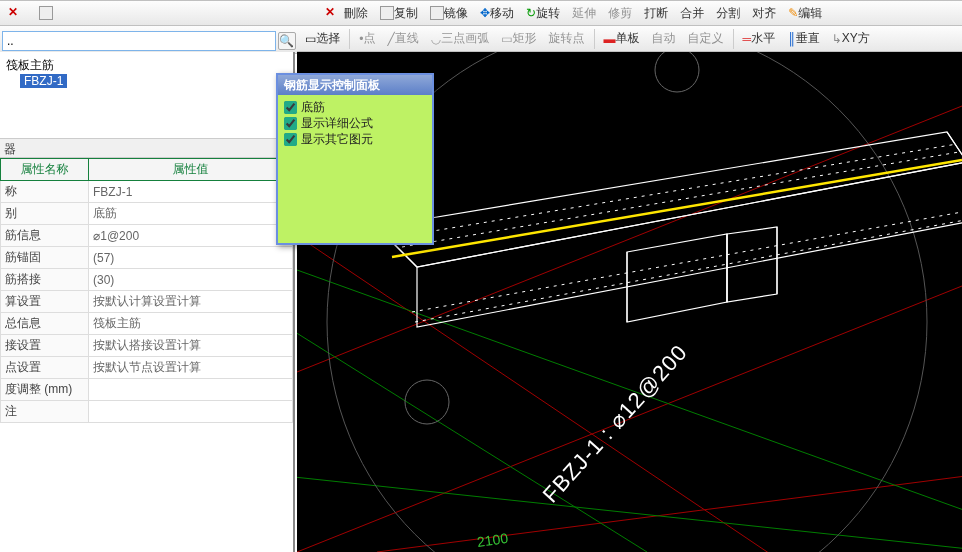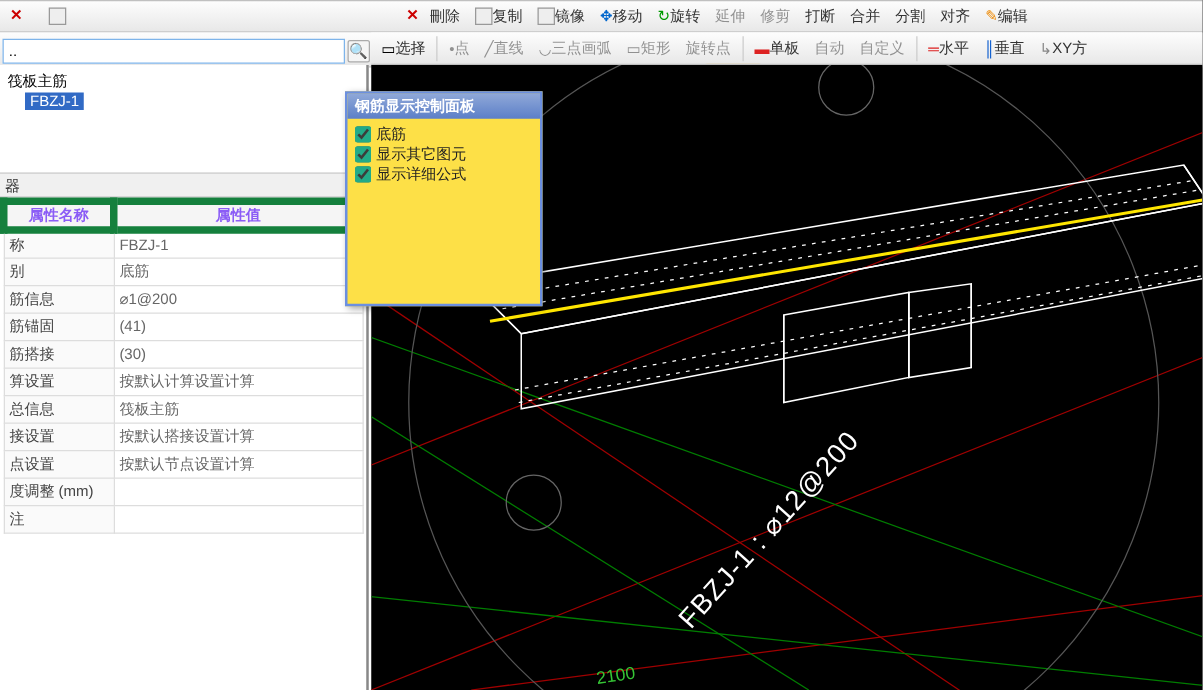--- a/index.html
+++ b/index.html
@@ -17,28 +17,28 @@
   .search-input { flex: 1; border: 1px solid #7eb4ea; height: 20px; margin: 0 2px; padding: 0 4px; }
   .mag { width: 18px; height: 18px; border: 1px solid #aaa; border-radius: 2px; background: #f5f5f5; display: flex; align-items: center; justify-content: center; margin-right: 3px; }
   
   .tree { padding: 4px 6px; height: 86px; }
   .tree-root { color: #000; line-height: 18px; }
   .tree-child { margin-left: 14px; background: #316ac5; color: #fff; padding: 0 4px; display: inline-block; }
   
   .prop-hdr { background: #f0f0f0; border-top: 1px solid #ccc; border-bottom: 1px solid #ccc; height: 20px; line-height: 20px; padding-left: 4px; color: #333; }
   
   .prop-table { width: 100%; border-collapse: collapse; }
-  .prop-table th { background: #f5f5f5; border: 6px solid #15803d; height: 22px; color: #8b5cf6; font-weight: bold; }
+  .prop-table th { background: #f5f5f5; border: 1px solid #15803d; height: 22px; color: #15803d; font-weight: normal; }
   .prop-table td { border: 1px solid #ddd; height: 22px; padding: 0 4px; color: #444; }
   .prop-table td.name { background: #fafafa; width: 88px; }
   .prop-table td.val { color: #666; }
   
   .viewport { position: absolute; left: 297px; top: 52px; width: 665px; height: 500px; background: #000; overflow: hidden; }
   
-  .float-panel { position: absolute; left: 276px; top: 73px; width: 158px; height: 172px; border: 2px solid #6b8fe0; background: #fde047; box-shadow: 2px 2px 6px rgba(0,0,0,.4); z-index: 50; }
+  .float-panel { position: absolute; left: 276px; top: 73px; width: 158px; height: 172px; border: 2px solid #6b8fe0; background: #bef264; box-shadow: 2px 2px 6px rgba(0,0,0,.4); z-index: 50; }
   .float-title { background: linear-gradient(#8fa8d8,#5c7fc8); color: #fff; height: 20px; line-height: 20px; padding: 0 6px; font-weight: bold; font-size: 12px; }
   .float-body { padding: 4px 6px; }
   .chk-row { display: flex; align-items: center; line-height: 16px; color: #222; }
   .chk-row input { margin-right: 4px; accent-color: #2a8; }
   
   .vp-label-main { position: absolute; left: 260px; top: 430px; color: #fff; font-size: 22px; transform: rotate(-48deg); transform-origin: left bottom; letter-spacing: 1px; }
   .vp-dim { position: absolute; left: 180px; top: 480px; color: #35c535; font-size: 14px; transform: rotate(-8deg); }
   
   svg.scene { position: absolute; left: 0; top: 0; }
   
@@ -172,21 +172,21 @@
         <tr>
           <td class="name">别</td>
           <td class="val">底筋</td>
         </tr>
         <tr>
           <td class="name">筋信息</td>
           <td class="val">⌀1@200</td>
         </tr>
         <tr>
           <td class="name">筋锚固</td>
-          <td class="val">(41)</td>
+          <td class="val">(57)</td>
         </tr>
         <tr>
           <td class="name">筋搭接</td>
           <td class="val">(30)</td>
         </tr>
         <tr>
           <td class="name">算设置</td>
           <td class="val">按默认计算设置计算</td>
         </tr>
         <tr>
@@ -318,20 +318,20 @@
 
 <div class="float-panel">
   <div class="float-title">钢筋显示控制面板</div>
   <div class="float-body" id="float-body">
       <div class="chk-row">
         <input type="checkbox" checked="" style="">
         <span>底筋</span>
       </div>
       <div class="chk-row">
         <input type="checkbox" checked="" style="">
-        <span>显示其它图元</span>
+        <span>显示详细公式</span>
       </div>
       <div class="chk-row">
         <input type="checkbox" checked="" style="">
-        <span>显示详细公式</span>
+        <span>显示其它图元</span>
       </div>
     </div>
 </div>
 
 </body></html>

